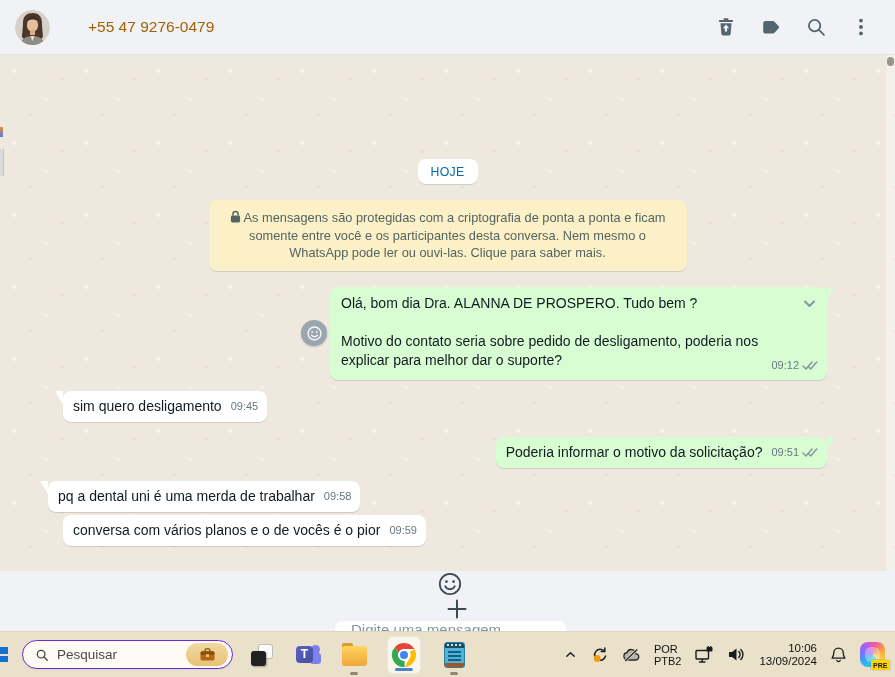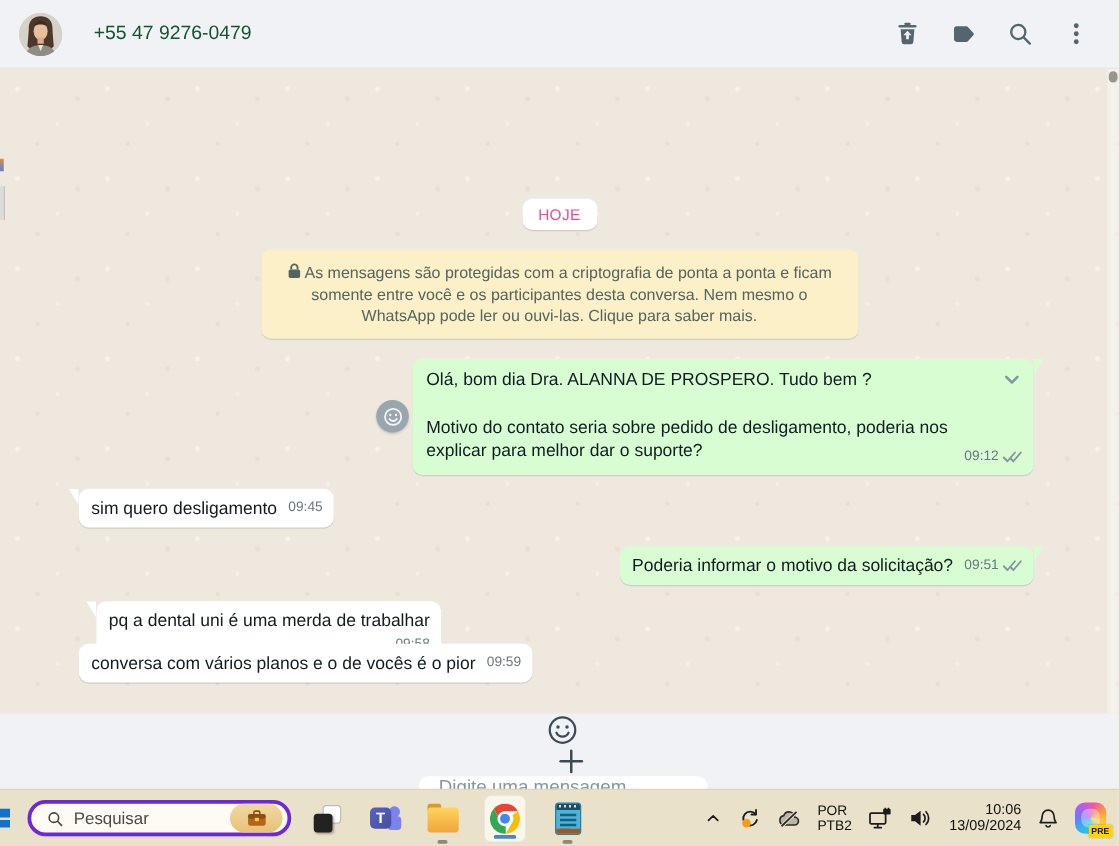--- a/index.html
+++ b/index.html
@@ -6,21 +6,21 @@
   html,body { width:895px; height:677px; overflow:hidden;
     font-family:"Liberation Sans","DejaVu Sans",sans-serif; }
   .screen { position:relative; width:895px; height:677px; background:#efe8df; }
 
   
   .wa-header { position:absolute; top:0; left:0; width:895px; height:55px;
     background:#f0f2f5; display:flex; align-items:center; z-index:5;
     border-bottom:1px solid #e4e6e8; }
   .avatar { width:35px; height:35px; border-radius:50%; overflow:hidden; margin-left:15px;
     flex:0 0 auto; cursor:pointer; }
-  .contact-name { margin-left:25px; font-size:15.5px; color:#14532d; }
+  .contact-name { margin-left:38px; font-size:15.5px; color:#a16207; }
   .header-actions { margin-left:auto; margin-right:22px; display:flex; align-items:center; gap:21px; }
   .icon-btn { width:24px; height:24px; display:flex; align-items:center; justify-content:center;
     cursor:pointer; color:#54656f; }
 
   
   .chat-area { position:absolute; top:55px; left:0; width:895px; height:516px;
     background-color:#efe8df;
     background-image:
       radial-gradient(circle at 14px 16px, rgba(255,255,255,.45) 1.6px, transparent 2.4px),
       radial-gradient(circle at 46px 44px, rgba(255,255,255,.35) 1.3px, transparent 2px),
@@ -32,21 +32,21 @@
     background:linear-gradient(#e07b2a,#3a6fd8); opacity:.85; }
   .edge-artifact-b { position:absolute; left:0; top:94px; width:4px; height:27px;
     background:#dcdcdc; border-right:1px solid #c2c2c2; }
 
   .scroll-track { position:absolute; right:0; top:0; width:9px; height:516px;
     background:rgba(255,255,255,.35); }
   .scroll-thumb { position:absolute; right:1px; top:2px; width:7px; height:9px;
     background:#9a958c; border-radius:4px; cursor:pointer; }
 
   .date-pill { position:absolute; top:104px; left:50%; transform:translateX(-50%);
-    background:#ffffff; color:#ec4899; font-size:12.3px; letter-spacing:.3px;
+    background:#ffffff; color:#0369a1; font-size:12.3px; letter-spacing:.3px;
     padding:6px 13px 5px; border-radius:8px;
     box-shadow:0 1px .5px rgba(11,20,26,.13); }
 
   .enc-banner { position:absolute; top:145px; left:50%; transform:translateX(-50%);
     width:478px; background:#fbf0c7; color:#54655f; font-size:12.8px; line-height:17.6px;
     text-align:center; padding:9px 14px; border-radius:8px; cursor:pointer;
     box-shadow:0 1px .5px rgba(11,20,26,.13); }
   .enc-banner svg { vertical-align:-1px; margin-right:3px; }
 
   .bubble { position:absolute; border-radius:8px; font-size:14px; line-height:19px;
@@ -59,21 +59,21 @@
     background:inherit; clip-path:polygon(0 0,100% 0,100% 100%); }
 
   .msg-1 { top:232px; right:68px; width:497px; min-height:93px; padding:7px 20px 8px 11px; }
   .msg-1 .msg-text { display:block; white-space:pre-wrap; }
   .msg-1 .meta { position:absolute; bottom:5px; right:9px; }
   .bubble-chevron { position:absolute; top:7px; right:8px; color:#8696a0; cursor:pointer; }
 
   .one-line { padding:6px 9px 6px 10px; white-space:nowrap; display:flex; align-items:flex-end; }
   .msg-2 { top:336px; left:63px; }
   .msg-3 { top:382px; right:68px;text-align:right; }
-  .msg-4 { top:426px; left:77px;flex-direction:column; }
+  .msg-4 { top:426px; left:48px; }
   .msg-5 { top:460px; left:63px; }
 
   .meta { display:inline-flex; align-items:center; margin-left:9px; white-space:nowrap; }
   .msg-time { font-size:11px; color:#667781; }
   .checks { margin-left:3px; color:#8696a0; display:inline-flex; }
 
   .react-btn { position:absolute; top:265px; left:301px; width:26px; height:26px;
     border-radius:50%; background:#9aa6ad; display:flex; align-items:center;
     justify-content:center; cursor:pointer; color:#f4f6f7;
     box-shadow:0 1px 2px rgba(11,20,26,.2); }
@@ -91,21 +91,21 @@
   
   .taskbar { position:absolute; top:631px; left:0; width:895px; height:46px;
     background:#e9e1ca; border-top:1px solid rgba(0,0,0,.05);
     display:flex; align-items:center; z-index:6; }
   .win-partial { position:absolute; left:0; top:15px; width:8px; height:15px;
     background:#1270cf; cursor:pointer; }
   .win-partial::after { content:""; position:absolute; left:0; top:6.5px; width:8px; height:2px;
     background:#e9e1ca; }
 
   .tb-search { margin-left:22px; width:211px; height:29px; border-radius:15px;
-    background:#fdfbf3; border:3px solid #6d28d9; display:flex; align-items:center;
+    background:#fdfbf3; border:1px solid #6d28d9; display:flex; align-items:center;
     padding:0 4px 0 12px; cursor:pointer; box-shadow:0 1px 1px rgba(0,0,0,.04); }
   .tb-search-input { border:none; outline:none; background:transparent; flex:1; margin-left:8px;
     font-size:13.5px; color:#333; font-family:inherit; min-width:0; }
   .tb-search-input::placeholder { color:#4a4a4a; }
   .search-badge { width:42px; height:23px; border-radius:12px; flex:0 0 auto;
     background:linear-gradient(#f0d9a2,#e8c276); display:flex; align-items:center;
     justify-content:center; }
 
   .tb-apps { margin-left:16px; display:flex; align-items:center; gap:20px; height:46px; }
   .tb-app { position:relative; width:26px; height:26px; display:flex; align-items:center;

